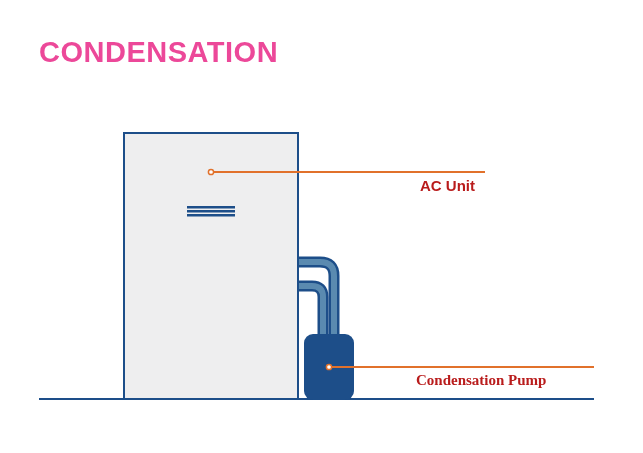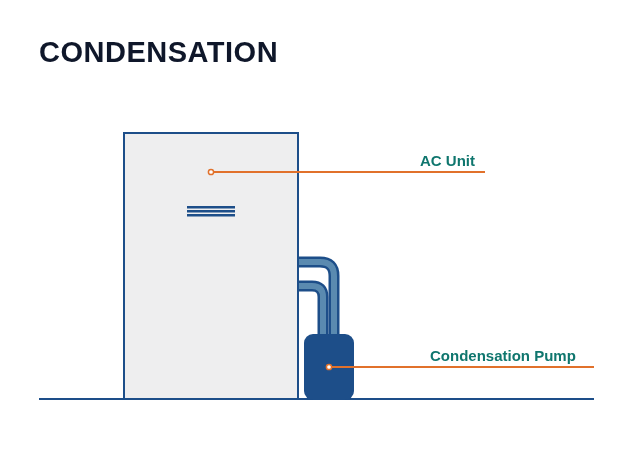--- a/index.html
+++ b/index.html
@@ -1,18 +1,18 @@
 <!DOCTYPE html>
 <html><head>
   <meta charset="utf-8">
   <style>
     html, body { margin: 0; padding: 0; background: #ffffff; }
     body { width: 643px; height: 453px; position: relative; overflow: hidden; font-family: "Liberation Sans", sans-serif; }
-    .title { position: absolute; left: 39px; top: 38px; color: #0f172a; font-weight: bold; font-size: 29px; line-height: 29px; letter-spacing: 0.5px; margin: 0; }
-    .label { position: absolute; color: #0f766e; font-weight: bold; font-size: 15px; white-space: nowrap; }
+    .title { position: absolute; left: 39px; top: 38px; color: #ec4899; font-weight: bold; font-size: 29px; line-height: 29px; letter-spacing: 0.5px; margin: 0; }
+    .label { position: absolute; color: #b91c1c; font-weight: bold; font-size: 15px; white-space: nowrap; margin-top: 25px; }
     svg { position: absolute; left: 0; top: 0; }
   </style>
 </head>
 <body>
 
 <div class="title">
   <div>CONDENSATION</div>
 </div>
 
 <svg width="643" height="453" viewBox="0 0 643 453">
@@ -44,13 +44,13 @@
     <circle cx="211" cy="172" r="2.6" fill="#ffffff" stroke="#e1712b" stroke-width="1.5"></circle>
   </g>
 
   <g>
     <line x1="330" y1="367" x2="594" y2="367" stroke="#e1712b" stroke-width="2"></line>
     <circle cx="329" cy="367" r="2.6" fill="#ffffff" stroke="#e1712b" stroke-width="1.5"></circle>
   </g>
 </svg>
 
 <div class="label" style="left:420px; top:152px;">AC Unit</div>
-<div class="label" style="left:430px; top:347px;">Condensation Pump</div>
+<div class="label" style="left:416px; top:347px;font-family:Liberation Serif, serif;">Condensation Pump</div>
 
 </body></html>

